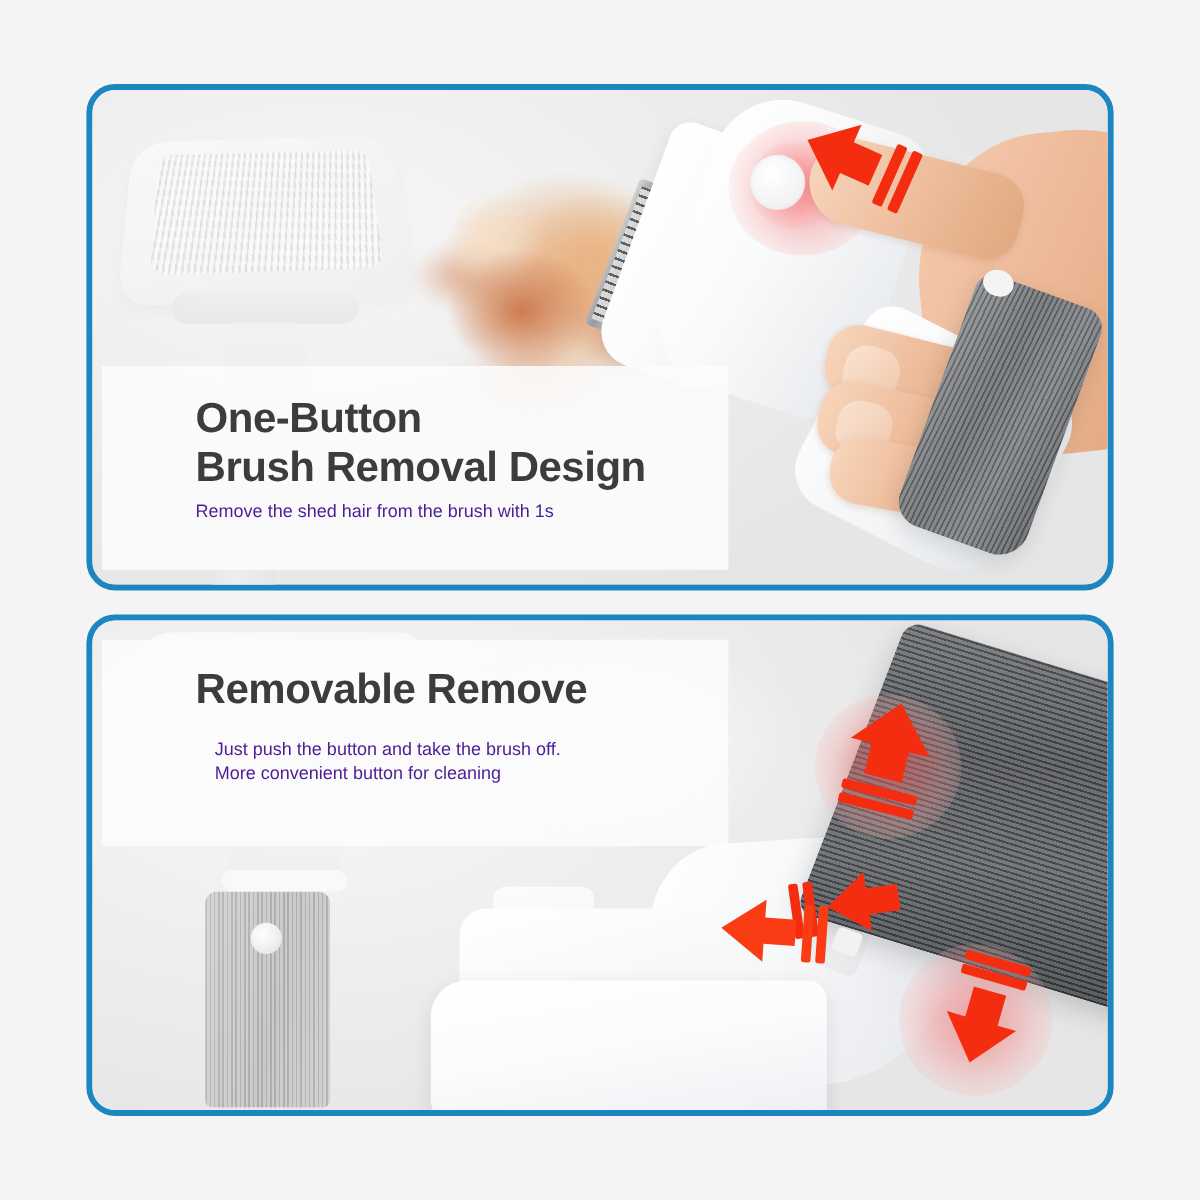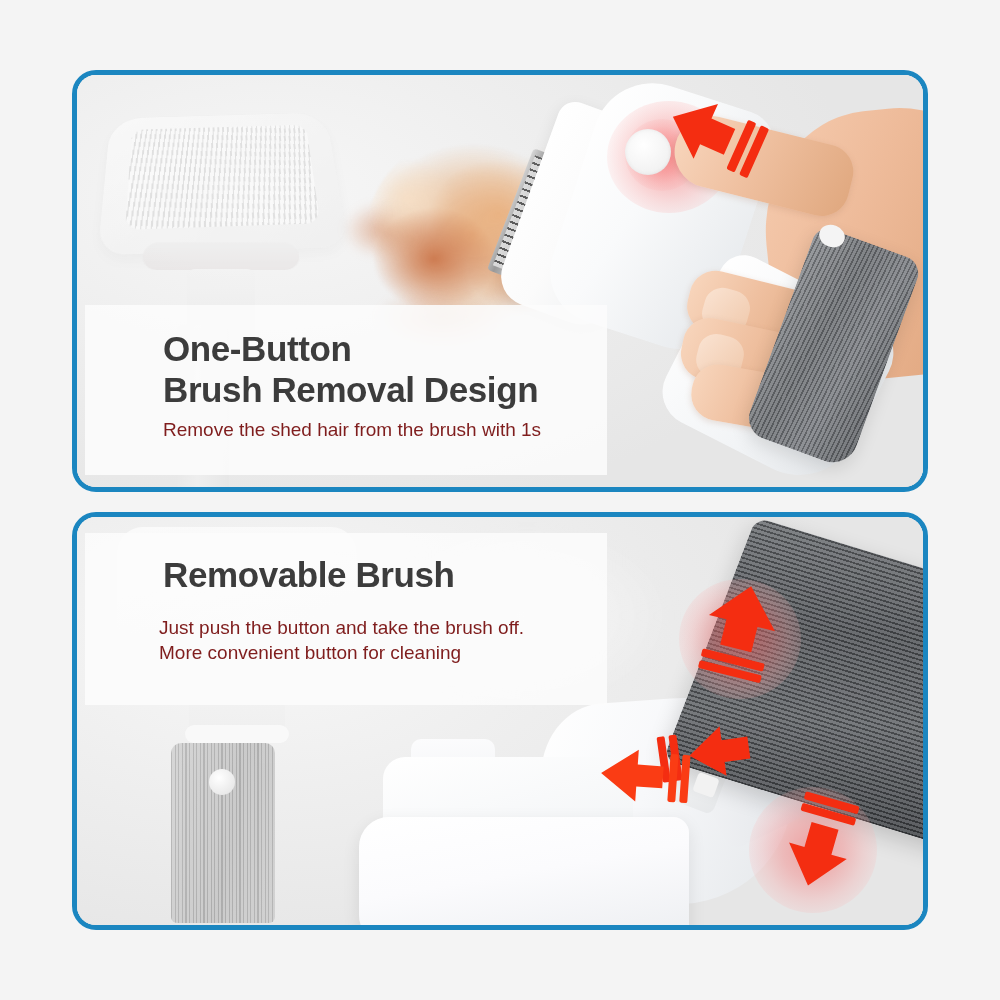--- a/index.html
+++ b/index.html
@@ -401,30 +401,30 @@
   .headline {
     color: #3c3c3c;
     font-weight: bold;
     font-size: 35px;
     line-height: 1.16;
     letter-spacing: -.4px;
     margin: 0;
     white-space: pre;
   }
   .subline {
-    color: #7f1d1d;
-    font-size: 19px;
+    color: #4c1d95;
+    font-size: 15px;
     line-height: 1.32;
     margin: 0;
     white-space: pre;
   }
   #text-card-1 .headline { position: absolute; left: 78px; top: 24px; }
   #text-card-1 .subline  { position: absolute; left: 78px; top: 112px; }
   #text-card-2 .headline { position: absolute; left: 78px; top: 22px; }
-  #text-card-2 .subline  { position: absolute; left: 74px; top: 82px; }
+  #text-card-2 .subline  { position: absolute; left: 94px; top: 82px; }
 </style>
 </head>
 <body>
 
 <div id="page">
 
   <div class="panel" id="panel-1">
     <div class="panel-bg"></div>
 
     <div class="ghost-brush">
@@ -537,18 +537,18 @@
       <svg width="96" height="74" viewBox="0 0 96 74">
         <g fill="#fa3c14" transform="rotate(4 48 37)">
           <path d="M6 37 L42 11 L42 26 L68 26 L68 48 L42 48 L42 63 Z"></path>
           <rect x="74" y="13" width="8" height="48" rx="2"></rect>
           <rect x="86" y="13" width="8" height="48" rx="2"></rect>
         </g>
       </svg>
     </div>
 
     <div class="text-card" id="text-card-2">
-      <div class="headline">Removable Brush</div>
+      <div class="headline">Removable Remove</div>
       <div class="subline"><span>Just push the button and take the brush off.</span><br><span>More convenient button for cleaning</span></div>
     </div>
   </div>
 
 </div>
 
 </body></html>

